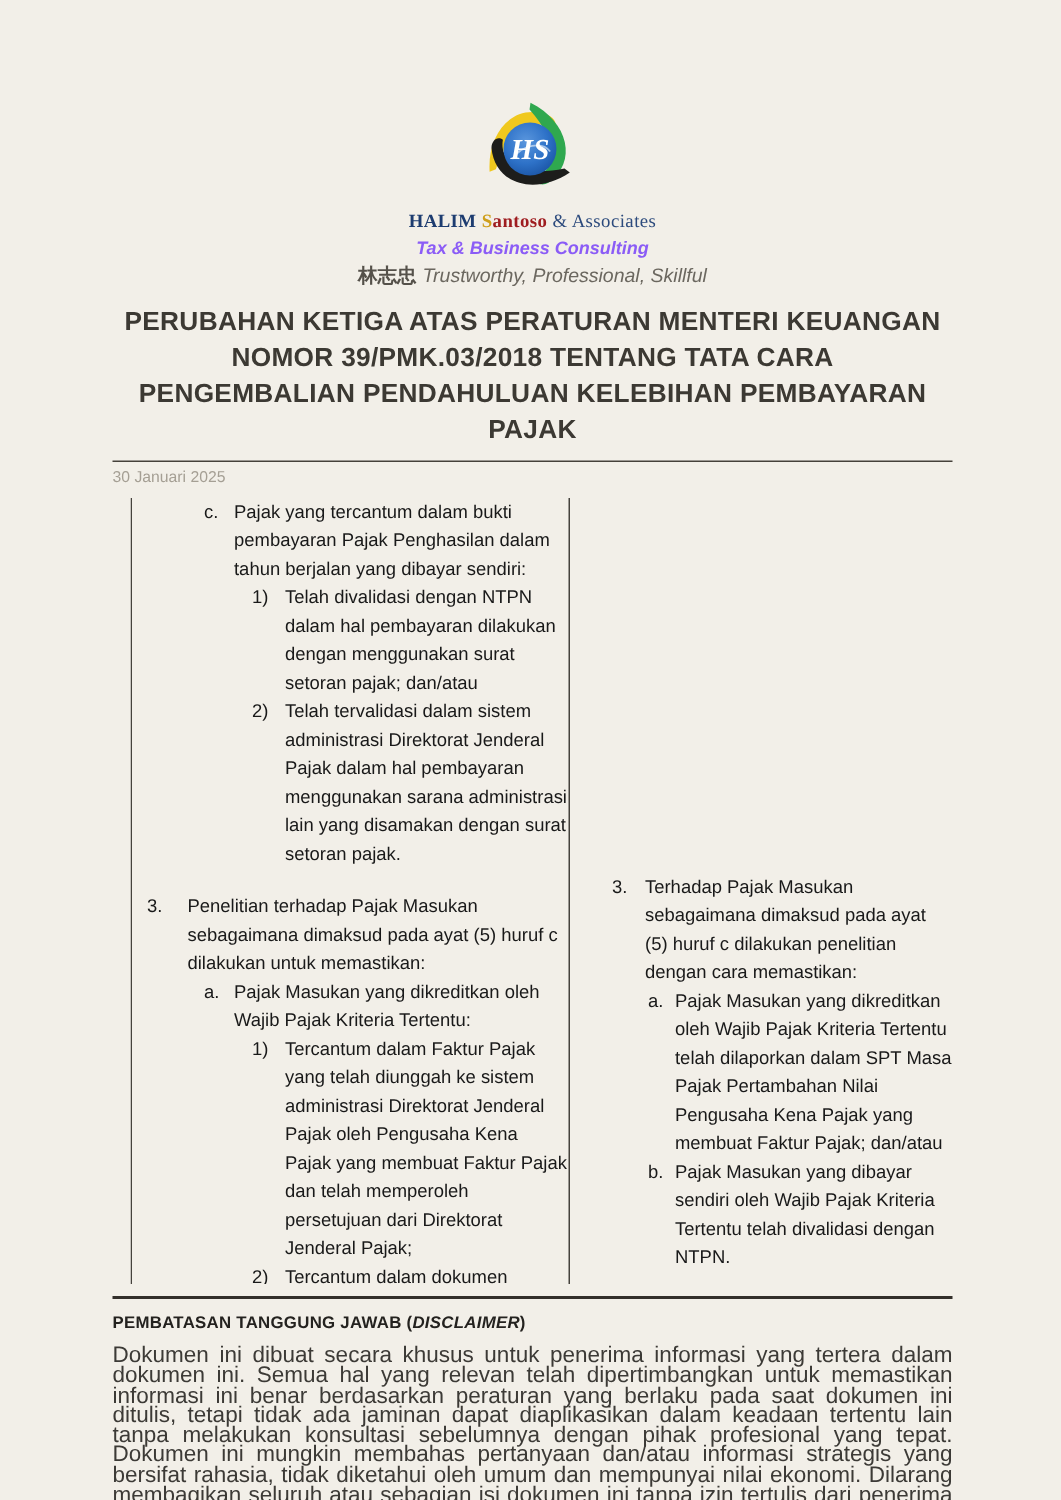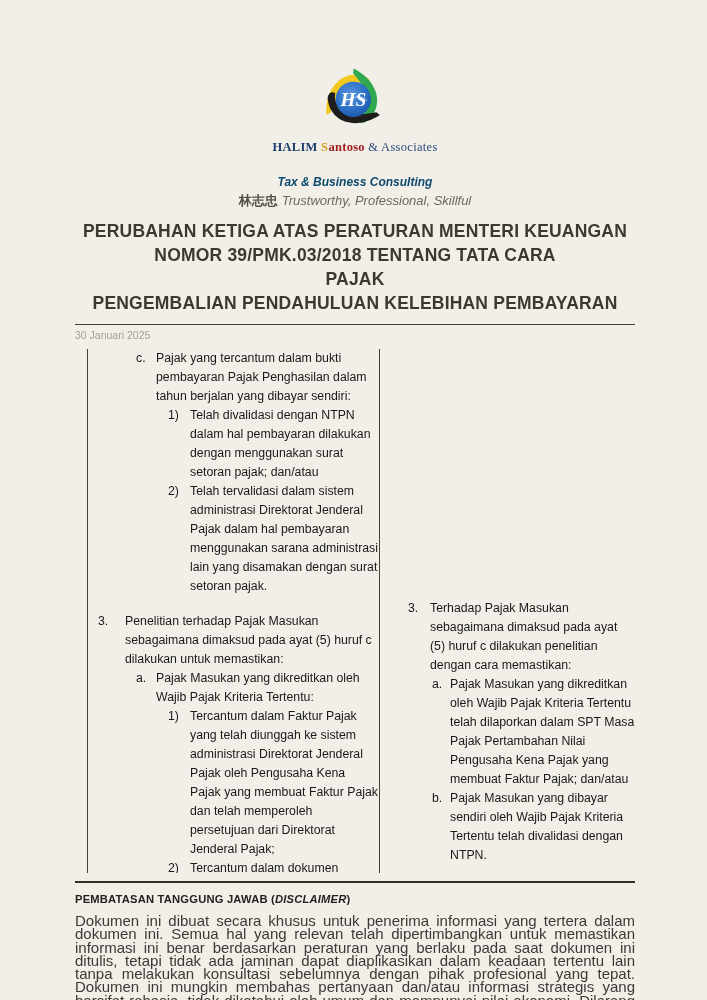--- a/index.html
+++ b/index.html
@@ -20,22 +20,22 @@
   .company-line {
     margin-top: 2px;
     font-family: "Liberation Serif", serif;
     font-weight: bold; font-size: 12.5px; letter-spacing: .3px;
   }
   .c-halim { color: #1d3c70; }
   .c-gold  { color: #cf9f1b; }
   .c-red   { color: #9f1d20; }
   .c-assoc { color: #2c4a7c; font-weight: normal; }
   .tax-line {
-    margin-top: 20px;
-    font-weight: bold; font-style: italic; font-size: 12px; color: #0c4a6e;
+    margin-top: 3px;
+    font-weight: bold; font-style: italic; font-size: 12px; color: #8b5cf6;
   }
   .tagline-line { margin-top: 3px; font-size: 13px; color: #6b675f; font-style: italic; }
   .tagline-line .cjk { font-style: normal; font-weight: bold; color: #55514a; margin-right: 4px; }
   
   .doc-title {
     margin-top: 9px;
     font-size: 17.5px; font-weight: bold; letter-spacing: .2px;
     line-height: 24px; color: #3c3933; text-align: center;
   }
   .rule1 { margin-top: 9px; border-top: 1.6px solid #45413a; }
@@ -92,22 +92,22 @@
       <text x="58" y="54" text-anchor="middle" font-family="Liberation Serif, serif" font-size="23" font-style="italic" font-weight="bold" fill="#ffffff">HS</text>
     </svg>
     <div class="company-line"><span class="c-halim">HALIM </span><span class="c-gold">S</span><span class="c-red">antoso</span><span class="c-assoc"> &amp; Associates</span></div>
     <div class="tax-line">Tax &amp; Business Consulting</div>
     <div class="tagline-line"><span class="cjk">林志忠</span><span>Trustworthy, Professional, Skillful</span></div>
   </div>
 
   <div class="doc-title">
     <div>PERUBAHAN KETIGA ATAS PERATURAN MENTERI KEUANGAN</div>
     <div>NOMOR 39/PMK.03/2018 TENTANG TATA CARA</div>
+    <div>PENGEMBALIAN PENDAHULUAN KELEBIHAN PEMBAYARAN</div>
     <div>PAJAK</div>
-    <div>PENGEMBALIAN PENDAHULUAN KELEBIHAN PEMBAYARAN</div>
   </div>
 
   <div class="rule1"></div>
   <div class="date-row">30 Januari 2025</div>
 
   <div class="columns">
     <div class="col-left">
         <div class="block lvl1">
           <span class="marker">c.</span>
           <span class="btext">Pajak yang tercantum dalam bukti pembayaran Pajak Penghasilan dalam tahun berjalan yang dibayar sendiri:</span>

